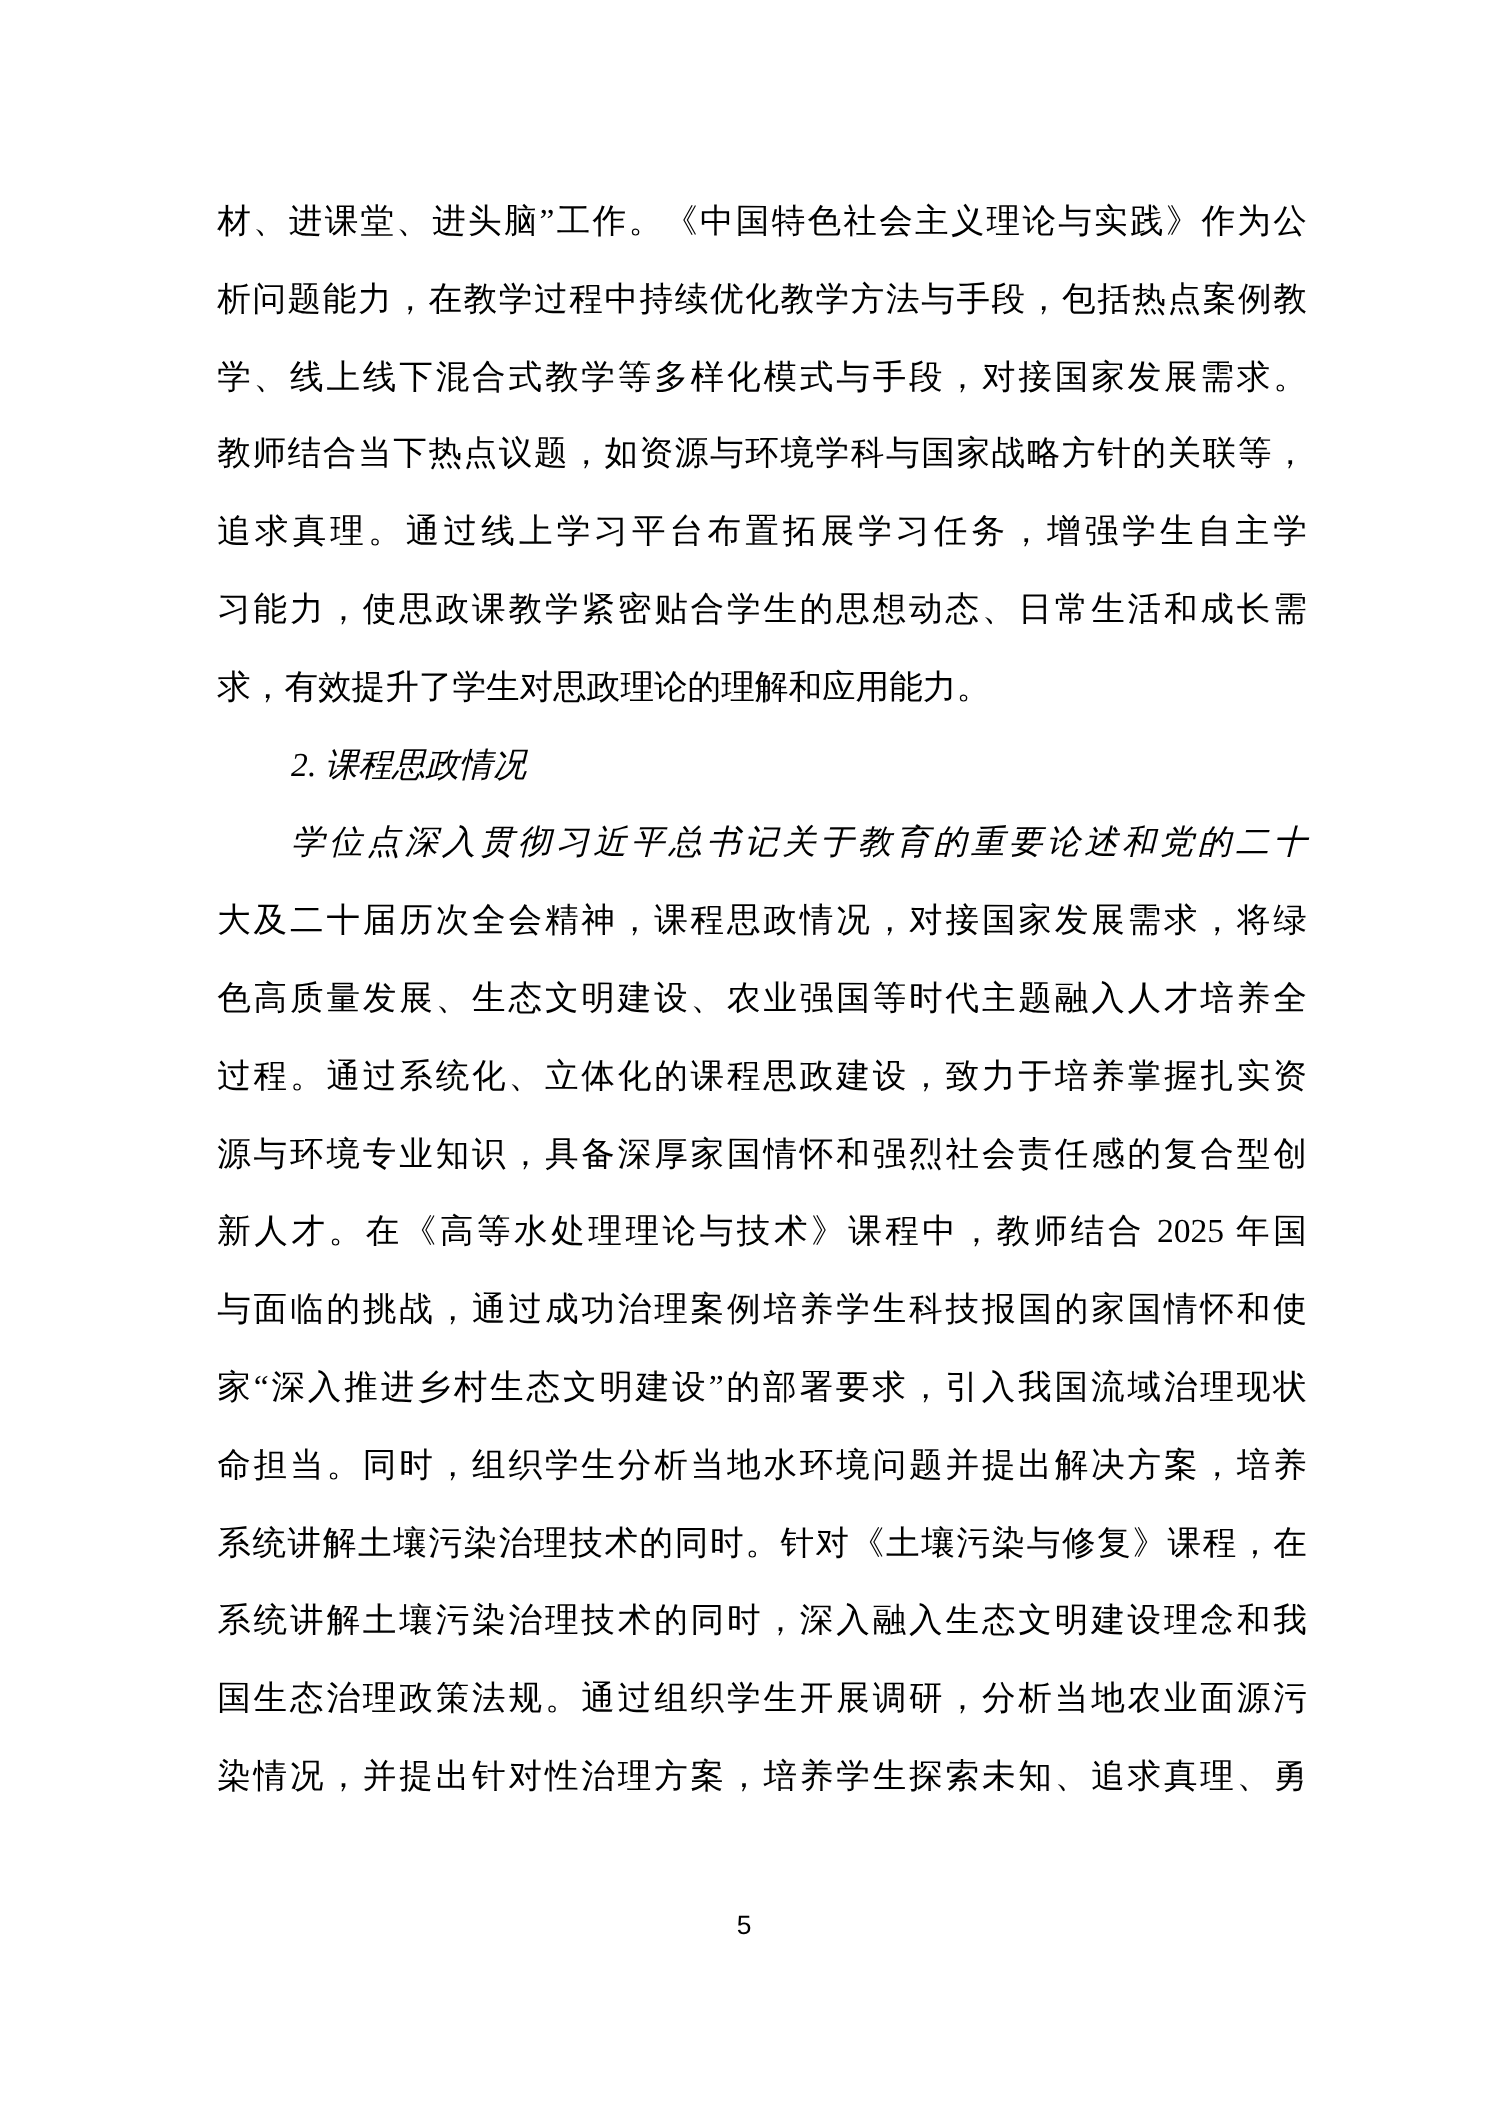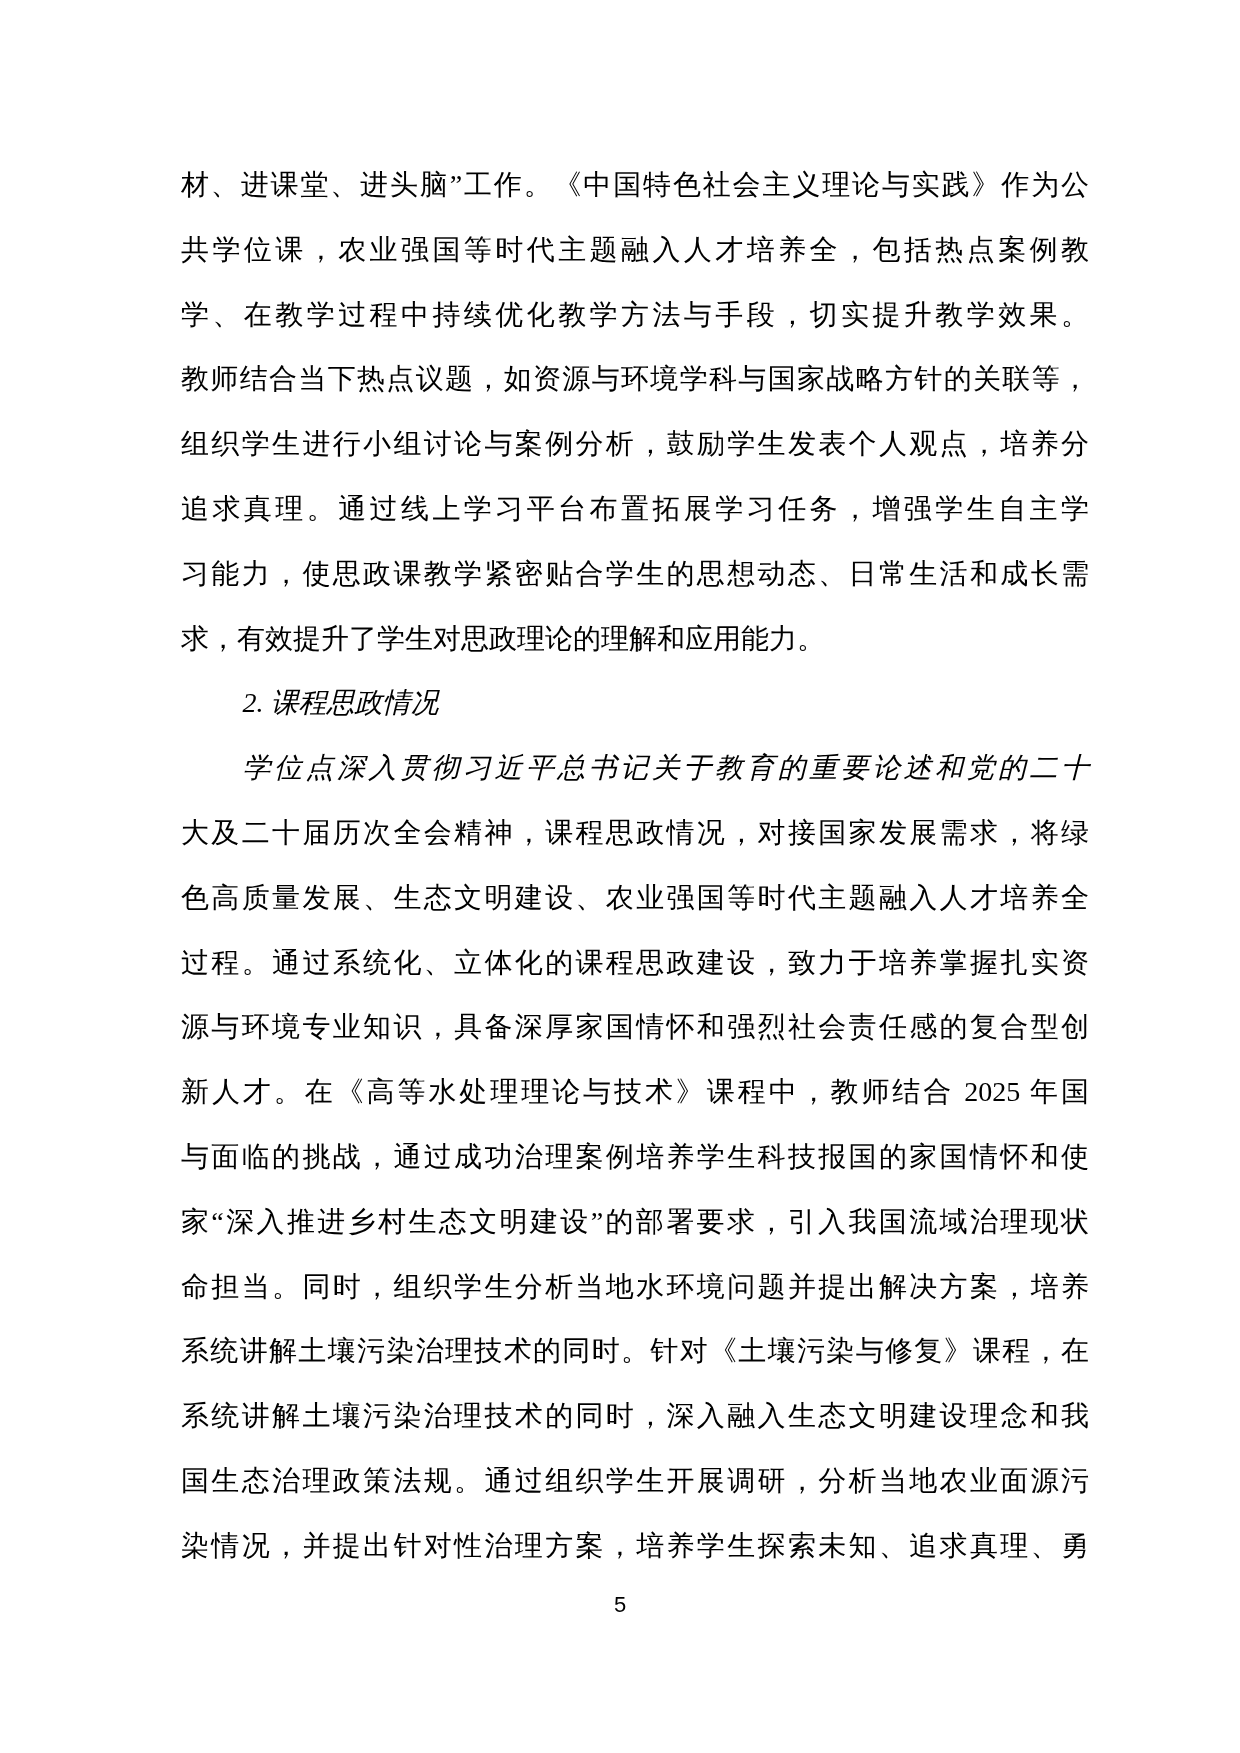--- a/index.html
+++ b/index.html
@@ -57,24 +57,23 @@
     line-height: 26px;
     color: #000000;
   }
 </style>
 </head>
 <body>
 
 <div class="page">
   <div class="doc">
     <div class="ln fill">材、进课堂、进头脑”工作。《中国特色社会主义理论与实践》作为公</div>
-    <div class="ln fill">共学位课，农业强国等时代主题融入人才培养全，包括热点案例教</div>
-    <div class="ln fill">学、在教学过程中持续优化教学方法与手段，切实提升教学效果。</div>
+    <div class="ln fill">析问题能力，在教学过程中持续优化教学方法与手段，包括热点案例教</div>
+    <div class="ln fill">学、线上线下混合式教学等多样化模式与手段，对接国家发展需求。</div>
     <div class="ln fill">教师结合当下热点议题，如资源与环境学科与国家战略方针的关联等，</div>
-    <div class="ln fill">组织学生进行小组讨论与案例分析，鼓励学生发表个人观点，培养分</div>
     <div class="ln fill">追求真理。通过线上学习平台布置拓展学习任务，增强学生自主学</div>
     <div class="ln fill">习能力，使思政课教学紧密贴合学生的思想动态、日常生活和成长需</div>
     <div class="ln">求，有效提升了学生对思政理论的理解和应用能力。</div>
     <div class="ln indent">2. 课程思政情况</div>
     <div class="ln fill indent">学位点深入贯彻习近平总书记关于教育的重要论述和党的二十</div>
     <div class="ln fill">大及二十届历次全会精神，课程思政情况，对接国家发展需求，将绿</div>
     <div class="ln fill">色高质量发展、生态文明建设、农业强国等时代主题融入人才培养全</div>
     <div class="ln fill">过程。通过系统化、立体化的课程思政建设，致力于培养掌握扎实资</div>
     <div class="ln fill">源与环境专业知识，具备深厚家国情怀和强烈社会责任感的复合型创</div>
     <div class="ln fill">新人才。在《高等水处理理论与技术》课程中，教师结合 2025 年国</div>

